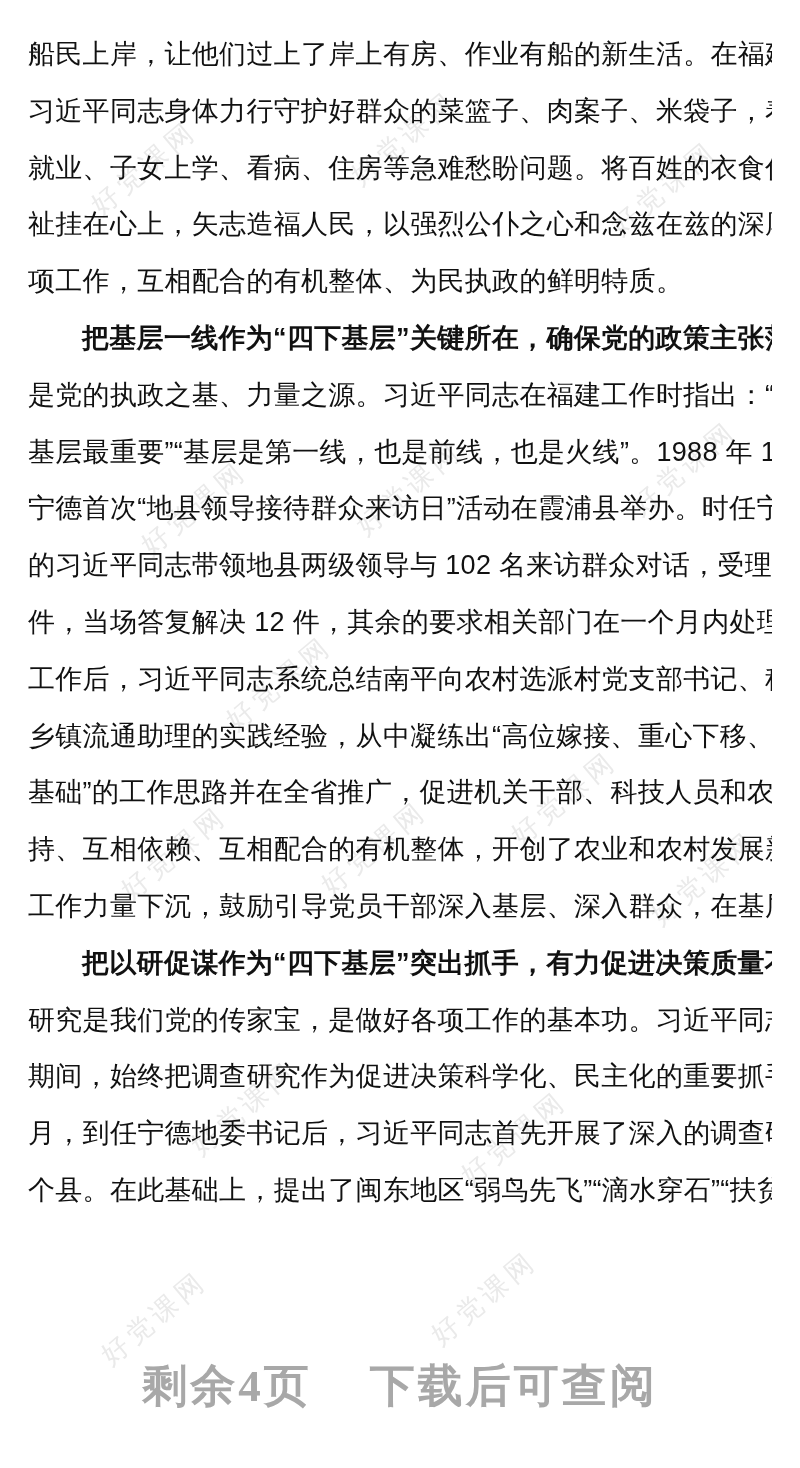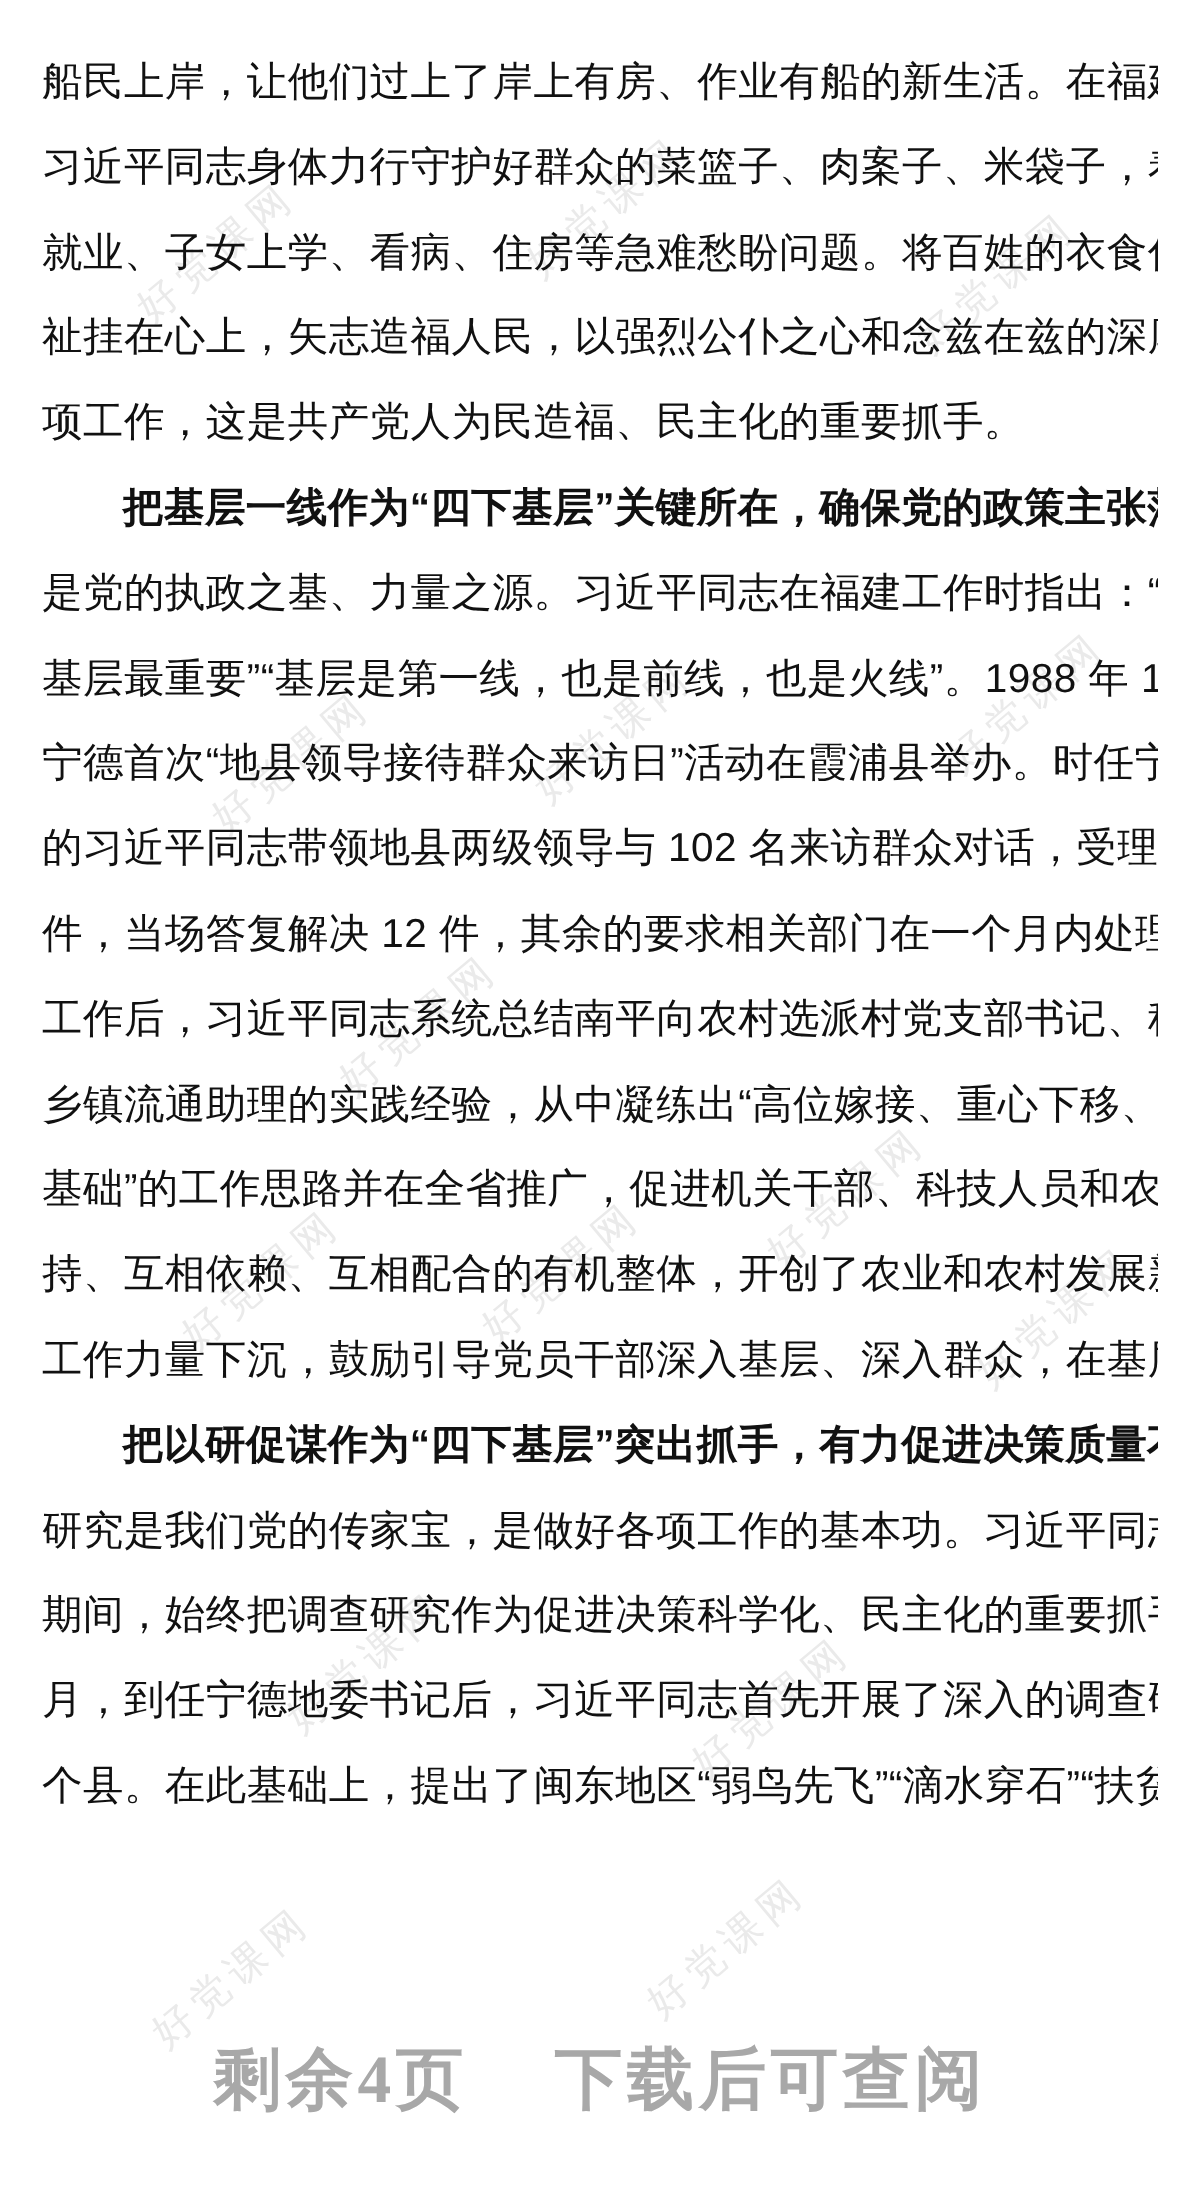--- a/index.html
+++ b/index.html
@@ -79,21 +79,21 @@
   <span class="wm" style="left: 420px; top: 1280px;">好党课网</span>
 </div>
 
 <div class="doc">
 
   <div>
     <div class="ln">船民上岸，让他们过上了岸上有房、作业有船的新生活。在福建工作期间，</div>
     <div class="ln">习近平同志身体力行守护好群众的菜篮子、肉案子、米袋子，着力解决群众</div>
     <div class="ln">就业、子女上学、看病、住房等急难愁盼问题。将百姓的衣食住行、利益福</div>
     <div class="ln">祉挂在心上，矢志造福人民，以强烈公仆之心和念兹在兹的深厚情怀推动各</div>
-    <div class="ln end">项工作，这是共产党人为民造福、民主化的重要抓手。</div>
+    <div class="ln end">项工作，互相配合的有机整体、为民执政的鲜明特质。</div>
   </div>
 
   <div>
     <div class="ln indent">
       <span class="lead">把基层一线作为“四下基层”关键所在，确保党的政策主张落地生根。</span>
     </div>
     <div class="ln">是党的执政之基、力量之源。习近平同志在福建工作时指出：“我们一切工作，</div>
     <div class="ln">基层最重要”“基层是第一线，也是前线，也是火线”。1988 年 12 月 20 日，</div>
     <div class="ln">宁德首次“地县领导接待群众来访日”活动在霞浦县举办。时任宁德地委书记</div>
     <div class="ln">的习近平同志带领地县两级领导与 102 名来访群众对话，受理各类问题 86</div>

